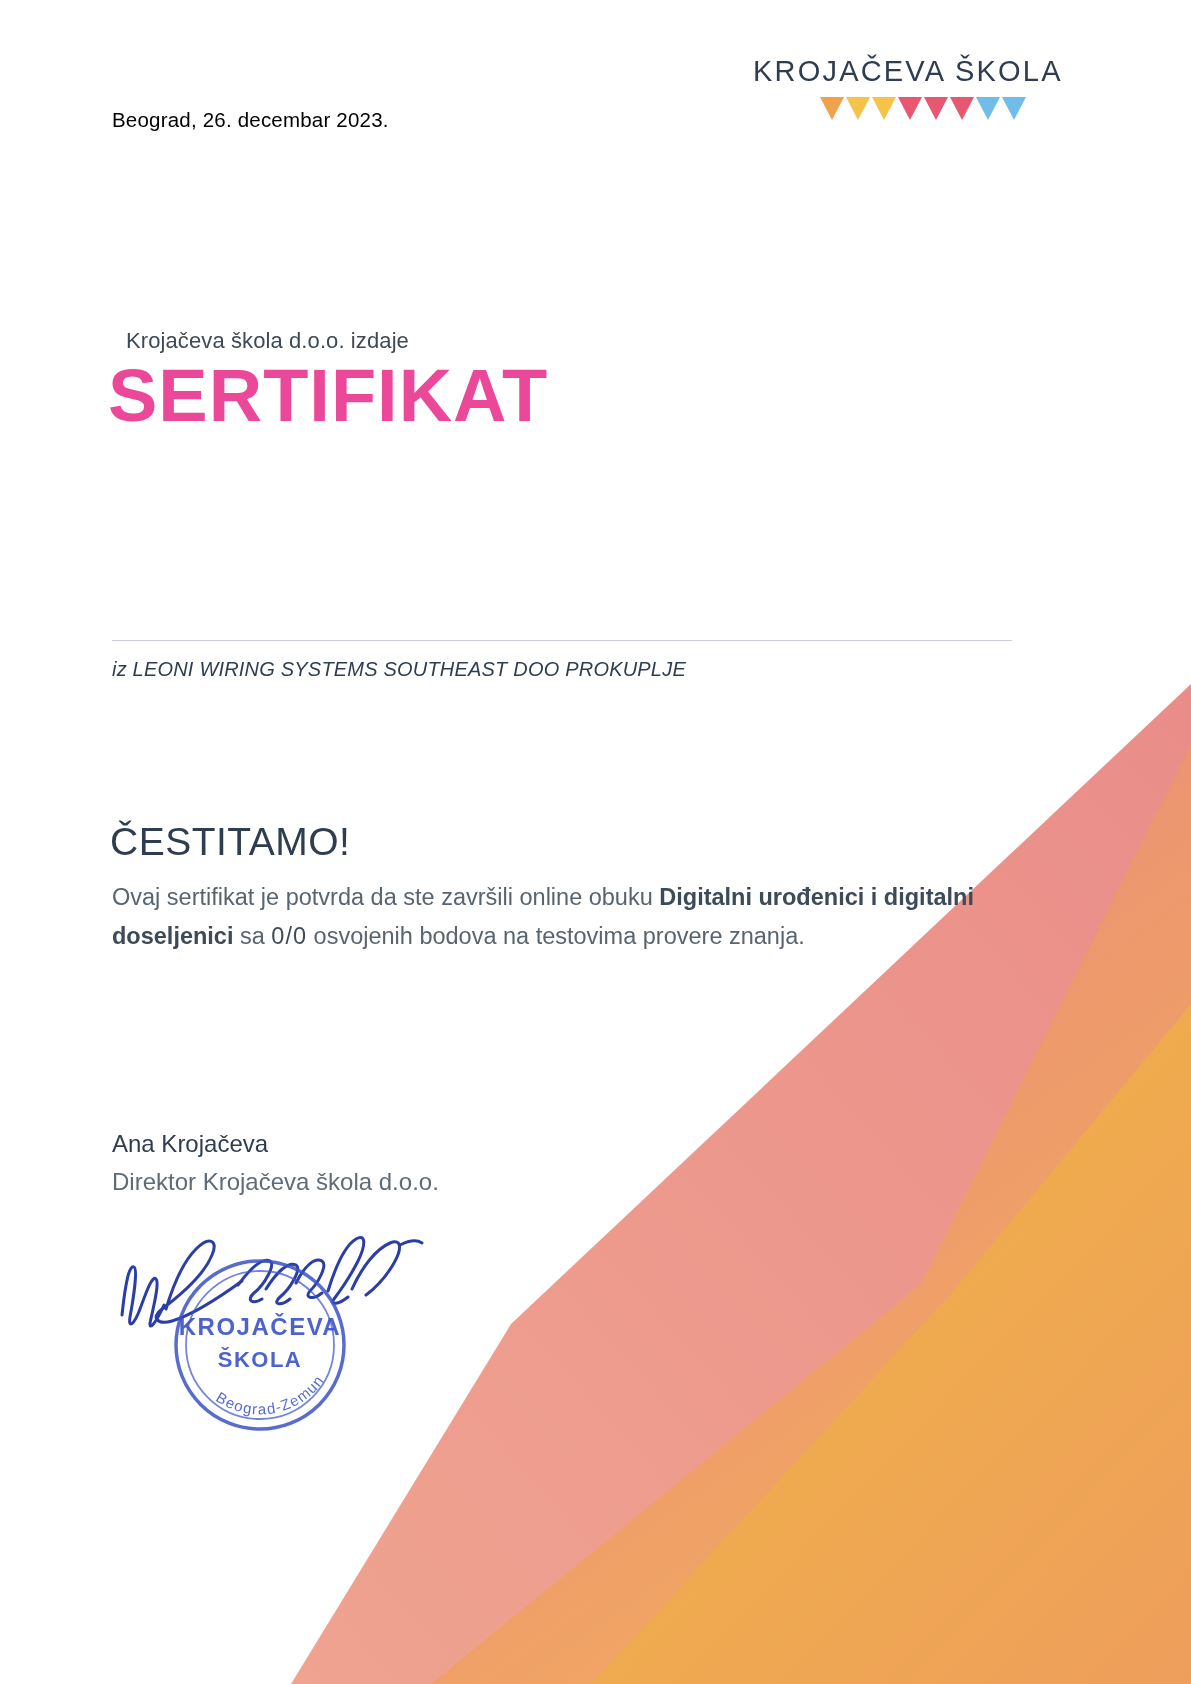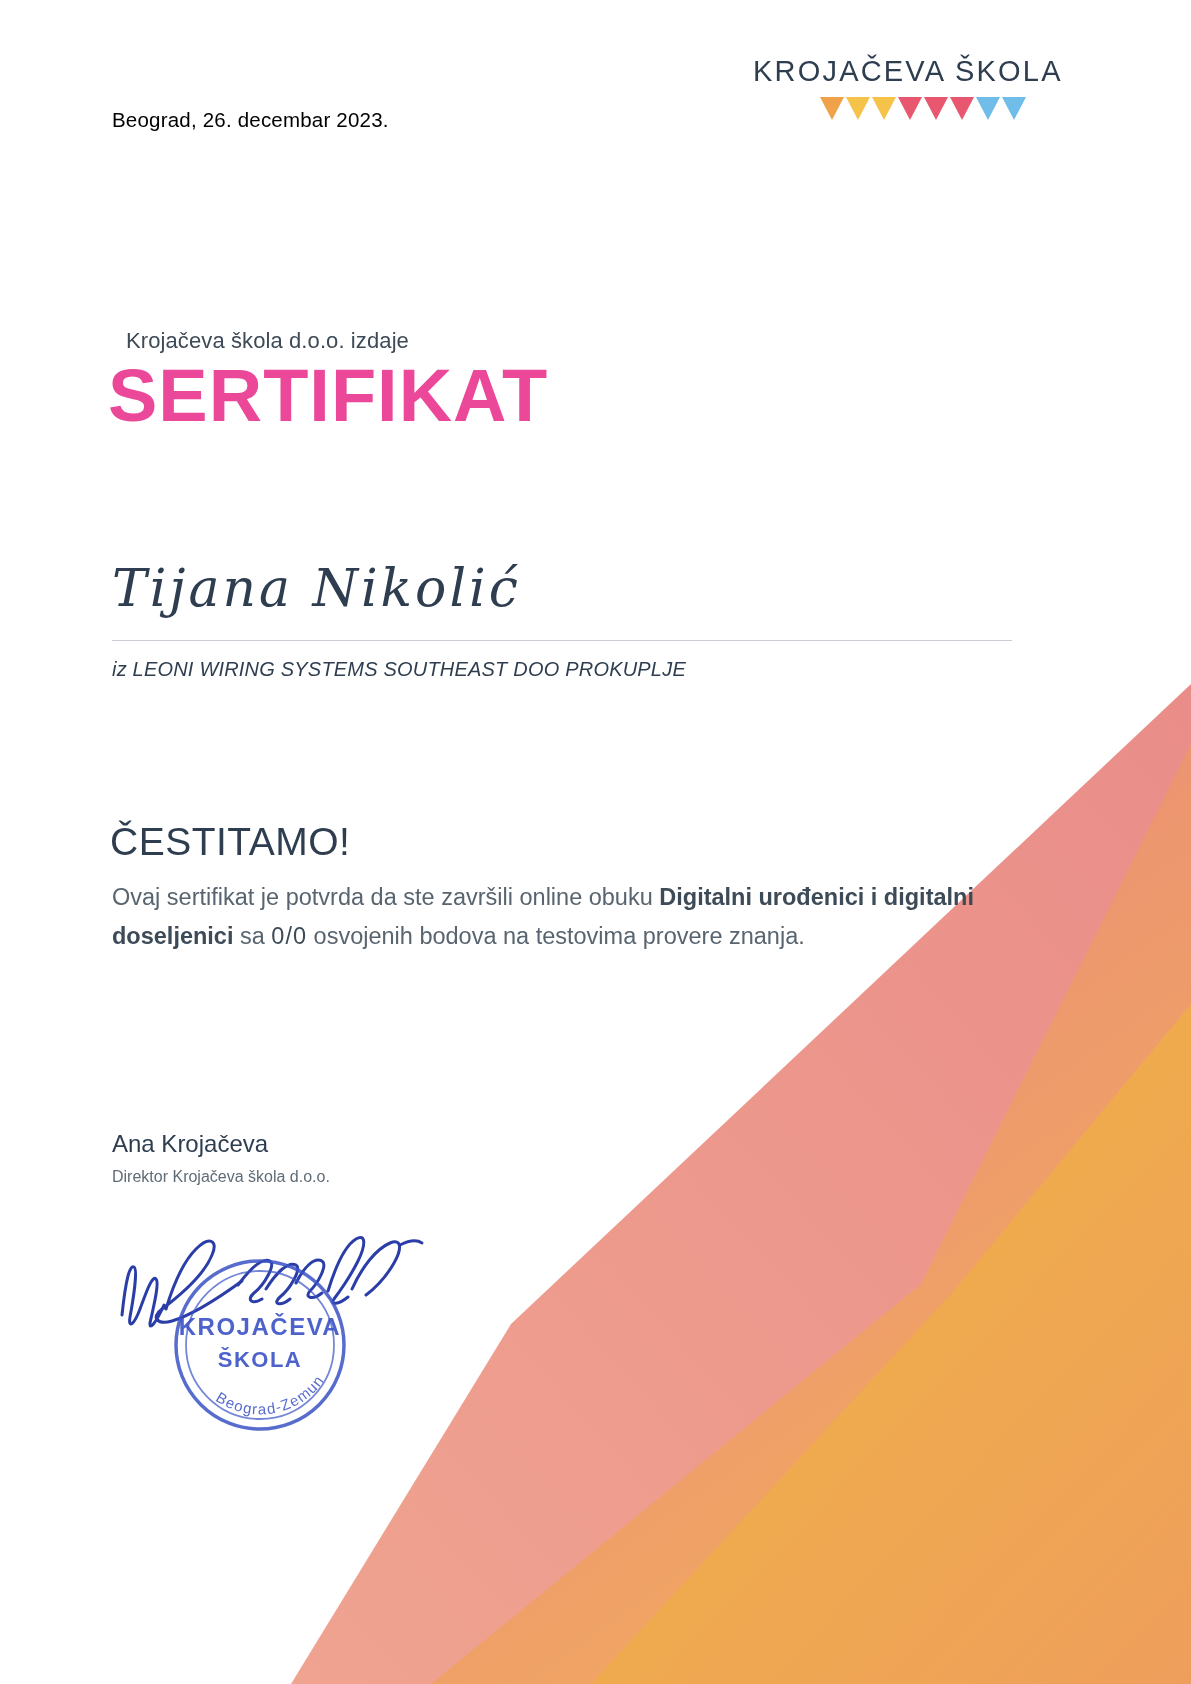--- a/index.html
+++ b/index.html
@@ -154,21 +154,21 @@
     position: absolute;
     left: 112px;
     top: 1130px;
     font-size: 24px;
     color: #2e3d4f;
   }
   .signer-role {
     position: absolute;
     left: 112px;
     top: 1168px;
-    font-size: 16px;
+    font-size: 24px;
     color: #5f6b76;
   }
   .signature-art {
     position: absolute;
     left: 100px;
     top: 1205px;
     width: 340px;
     height: 230px;
   }
 </style>
@@ -209,21 +209,20 @@
       <span class="tri" style="border-top-color:#e8566f"></span>
       <span class="tri" style="border-top-color:#e8566f"></span>
       <span class="tri" style="border-top-color:#6fbde8"></span>
       <span class="tri" style="border-top-color:#6fbde8"></span>
     </div>
   </div>
 
   <div class="issuer">Krojačeva škola d.o.o. izdaje</div>
   <div class="sert-title">SERTIFIKAT</div>
 
-  <div class="recipient">Tijana Nikolić</div>
   <div class="recipient-rule"></div>
   <div class="company">iz LEONI WIRING SYSTEMS SOUTHEAST DOO PROKUPLJE</div>
 
   <div class="congrats">ČESTITAMO!</div>
   <div class="body-text">
     <span>Ovaj sertifikat je potvrda da ste završili online obuku </span><b>Digitalni urođenici i digitalni doseljenici</b><span> sa </span><span class="score">0/0</span><span> osvojenih bodova na testovima provere znanja.</span>
   </div>
 
   <div class="signer-name">Ana Krojačeva</div>
   <div class="signer-role">Direktor Krojačeva škola d.o.o.</div>

